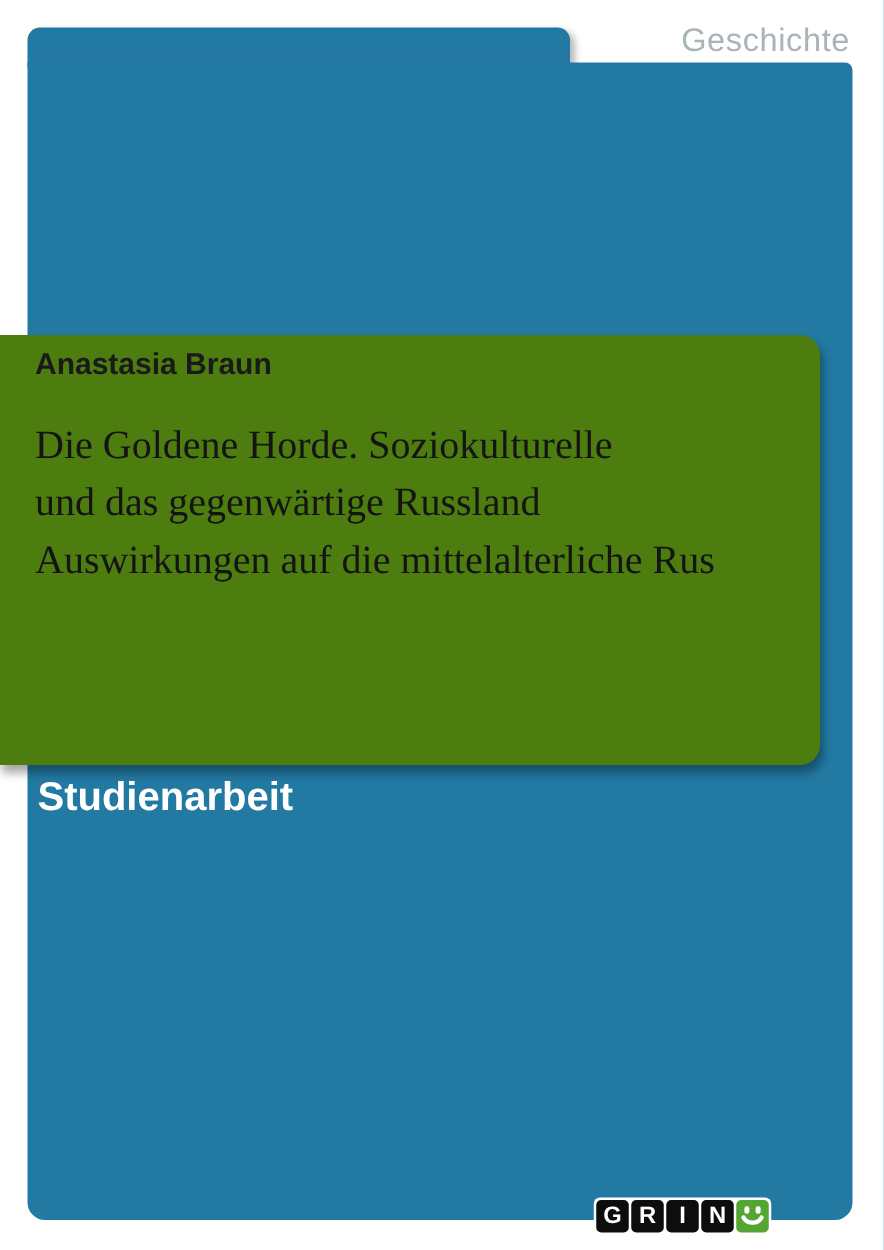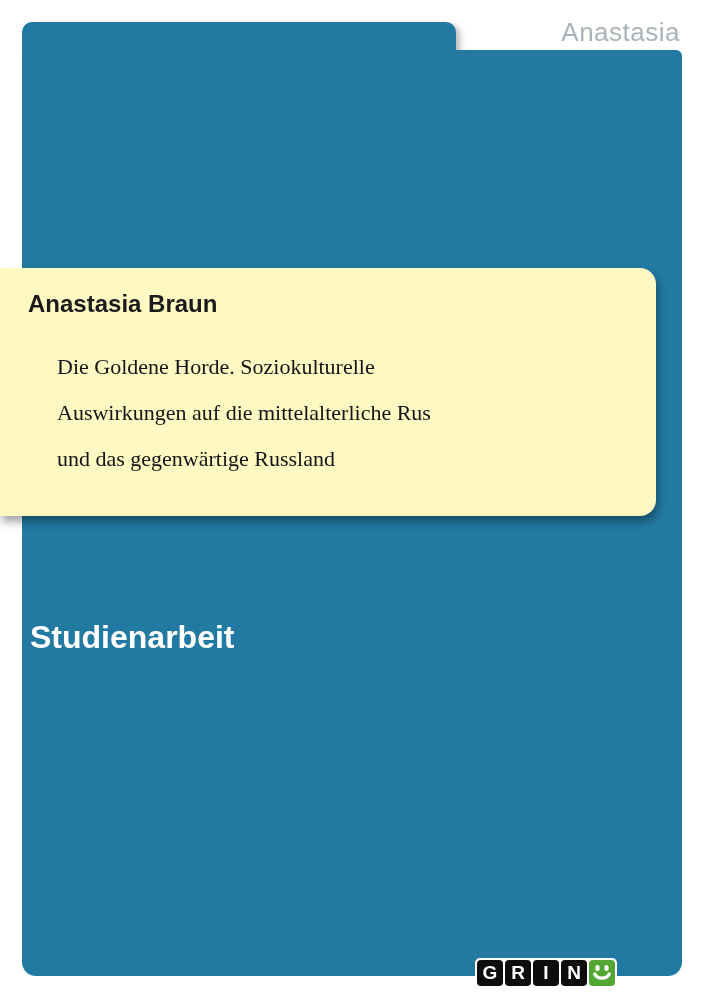--- a/index.html
+++ b/index.html
@@ -37,41 +37,40 @@
     top:17px; right:27px;
     font-size:26px;
     line-height:30px;
     color:var(--category-gray);
     letter-spacing:0.5px;
     z-index:3;
   }
   .title-card{
     position:absolute;
     left:0; top:268px;
-    width:656px; height:248px;
-    background:#fef9c3;
+    width:656px; height:344px;
+    background:#4d7c0f;
     border-radius:0 16px 16px 0;
     box-shadow:2px 6px 8px rgba(0,0,0,0.35);
     z-index:2;
-    padding:18px 28px;
+    padding:6px 28px;
   }
   .author{
     margin-top:3px;
     font-size:24px;
     font-weight:bold;
     line-height:30px;
     color:var(--text-dark);
   }
   .doc-title{
     margin-top:25px;
     font-family:"Liberation Serif",serif;
-    font-size:22px;
+    font-size:32px;
     line-height:46px;
     color:#141414;
-    margin-left:29px;
   }
   .doc-type{
     position:absolute;
     left:30px; top:621px;
     font-size:32px;
     font-weight:bold;
     line-height:32px;
     color:#ffffff;
     z-index:2;
   }
@@ -100,28 +99,28 @@
     background:var(--logo-green);
   }
   .logo-tile.green svg{display:block;}
 </style>
 </head>
 <body>
 
 <div class="folder-tab"></div>
 <div class="teal-panel"></div>
 
-<div class="category">Anastasia</div>
+<div class="category">Geschichte</div>
 
 <div class="title-card">
   <div class="author">Anastasia Braun</div>
   <div class="doc-title">
     <div>Die Goldene Horde. Soziokulturelle</div>
+    <div>und das gegenwärtige Russland</div>
     <div>Auswirkungen auf die mittelalterliche Rus</div>
-    <div>und das gegenwärtige Russland</div>
   </div>
 </div>
 
 <div class="doc-type">Studienarbeit</div>
 
 <div class="grin-logo">
   <span class="logo-tile">G</span>
   <span class="logo-tile">R</span>
   <span class="logo-tile">I</span>
   <span class="logo-tile">N</span>

